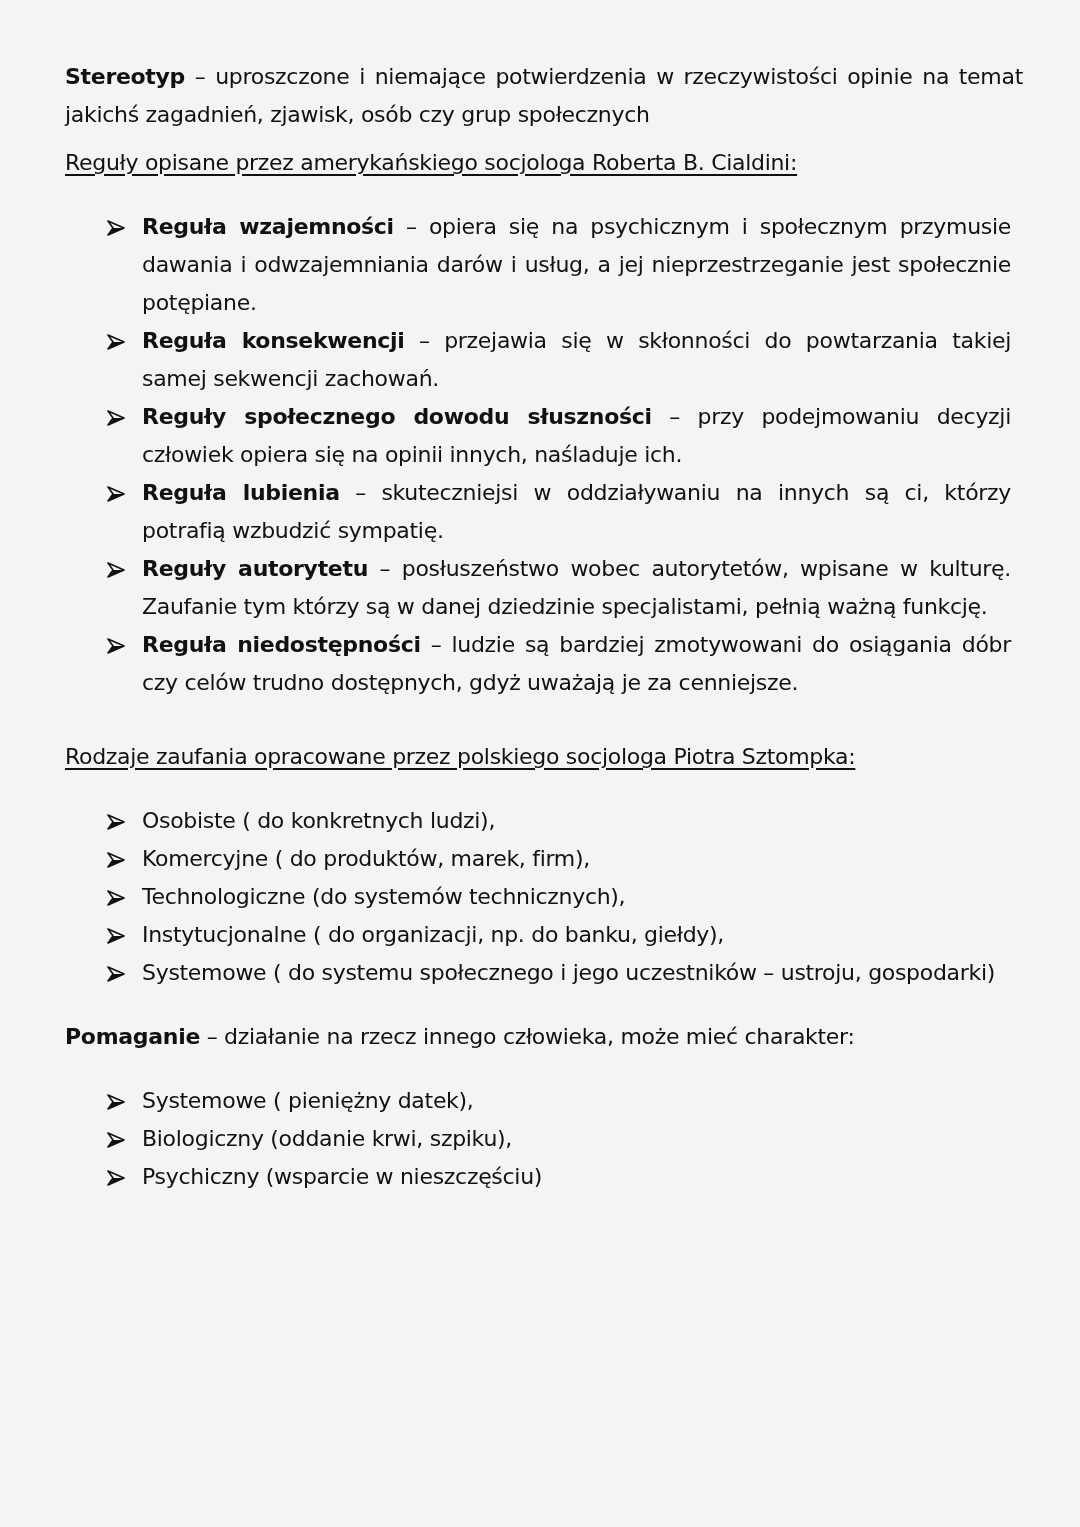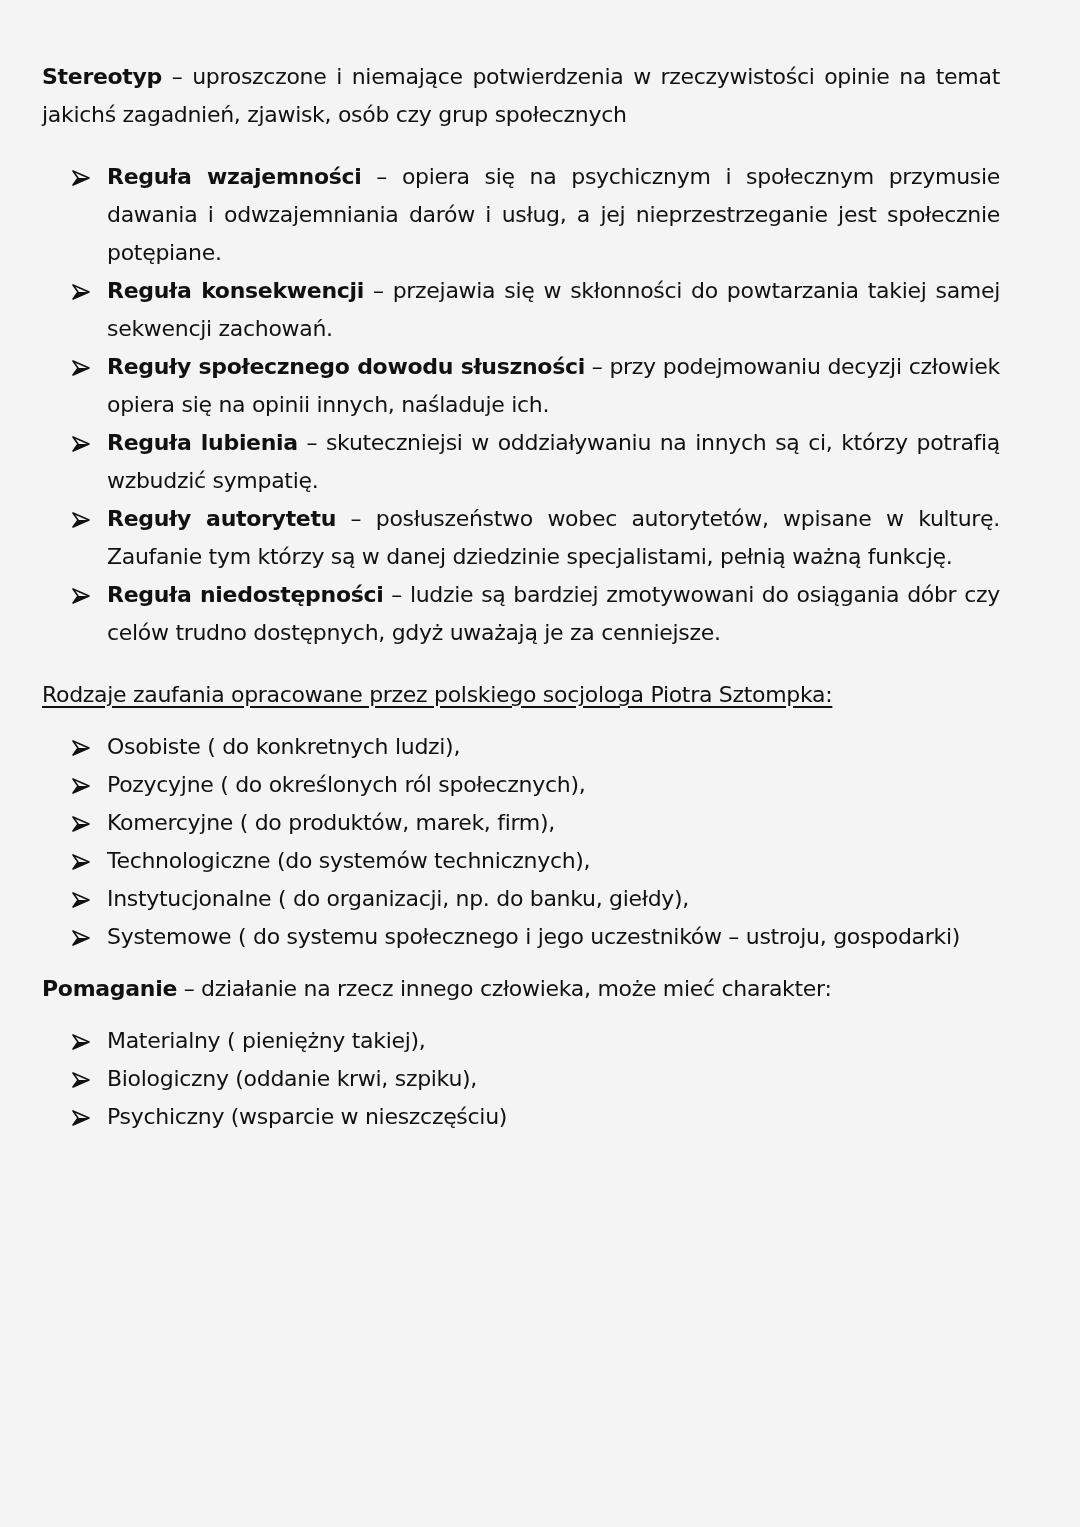--- a/index.html
+++ b/index.html
@@ -10,21 +10,21 @@
     body {
       width: 1080px;
       height: 1527px;
       position: relative;
       overflow: hidden;
       font-family: "DejaVu Sans", sans-serif;
       color: #111111;
     }
     .page {
       position: absolute;
-      left: 42px;
+      left: 65px;
       top: 58px;
       width: 958px;
       font-size: 22px;
       line-height: 38px;
       letter-spacing: -0.3px;
     }
     .para {
       margin: 0;
       text-align: justify;
     }
@@ -33,21 +33,21 @@
     }
     .heading {
       margin: 0;
       text-decoration: underline;
       text-underline-offset: 4px;
     }
     .gap-s { height: 10px; }
     .gap-m { height: 14px; }
     ul.list {
       list-style: none;
-      margin: 0;
+      margin: 12px;
       padding: 0;
     }
     ul.list li.item {
       position: relative;
       padding-left: 65px;
       text-align: justify;
     }
     .bullet {
       position: absolute;
       left: 30px;
@@ -58,20 +58,21 @@
     .bullet svg { display: block; }
   </style>
 </head>
 <body>
 
 <div class="page">
 
   <p class="para"><b>Stereotyp</b><span> – uproszczone i niemające potwierdzenia w rzeczywistości opinie na temat jakichś zagadnień, zjawisk, osób czy grup społecznych</span></p>
 
   <div class="gap-s"></div>
+  <p class="heading">Reguły opisane przez amerykańskiego socjologa Roberta B. Cialdini:</p>
   <div class="gap-m"></div>
 
   <ul class="list">
     <li class="item"><span class="bullet">
           <svg width="18" height="16" viewBox="0 0 18 16">
             <path d="M1 1 L17 8 L1 15 L6 8 Z" fill="none" stroke="#111" stroke-width="1.6" stroke-linejoin="round"></path>
             <path d="M6 8 L17 8 L1 15 Z" fill="#111"></path>
           </svg>
         </span><b>Reguła wzajemności</b><span> – opiera się na psychicznym i społecznym przymusie dawania i odwzajemniania darów i usług, a jej nieprzestrzeganie jest społecznie potępiane.</span></li>
     <li class="item"><span class="bullet">
@@ -117,26 +118,20 @@
           <svg width="18" height="16" viewBox="0 0 18 16">
             <path d="M1 1 L17 8 L1 15 L6 8 Z" fill="none" stroke="#111" stroke-width="1.6" stroke-linejoin="round"></path>
             <path d="M6 8 L17 8 L1 15 Z" fill="#111"></path>
           </svg>
         </span><span>Osobiste ( do konkretnych ludzi),</span></li>
     <li class="item"><span class="bullet">
           <svg width="18" height="16" viewBox="0 0 18 16">
             <path d="M1 1 L17 8 L1 15 L6 8 Z" fill="none" stroke="#111" stroke-width="1.6" stroke-linejoin="round"></path>
             <path d="M6 8 L17 8 L1 15 Z" fill="#111"></path>
           </svg>
-        </span><span>Pozycyjne ( do określonych ról społecznych),</span></li>
-    <li class="item"><span class="bullet">
-          <svg width="18" height="16" viewBox="0 0 18 16">
-            <path d="M1 1 L17 8 L1 15 L6 8 Z" fill="none" stroke="#111" stroke-width="1.6" stroke-linejoin="round"></path>
-            <path d="M6 8 L17 8 L1 15 Z" fill="#111"></path>
-          </svg>
         </span><span>Komercyjne ( do produktów, marek, firm),</span></li>
     <li class="item"><span class="bullet">
           <svg width="18" height="16" viewBox="0 0 18 16">
             <path d="M1 1 L17 8 L1 15 L6 8 Z" fill="none" stroke="#111" stroke-width="1.6" stroke-linejoin="round"></path>
             <path d="M6 8 L17 8 L1 15 Z" fill="#111"></path>
           </svg>
         </span><span>Technologiczne (do systemów technicznych),</span></li>
     <li class="item"><span class="bullet">
           <svg width="18" height="16" viewBox="0 0 18 16">
             <path d="M1 1 L17 8 L1 15 L6 8 Z" fill="none" stroke="#111" stroke-width="1.6" stroke-linejoin="round"></path>
@@ -154,21 +149,21 @@
   <div class="gap-m"></div>
   <p class="para"><b>Pomaganie</b><span> – działanie na rzecz innego człowieka, może mieć charakter:</span></p>
   <div class="gap-m"></div>
 
   <ul class="list">
     <li class="item"><span class="bullet">
           <svg width="18" height="16" viewBox="0 0 18 16">
             <path d="M1 1 L17 8 L1 15 L6 8 Z" fill="none" stroke="#111" stroke-width="1.6" stroke-linejoin="round"></path>
             <path d="M6 8 L17 8 L1 15 Z" fill="#111"></path>
           </svg>
-        </span><span>Materialny ( pieniężny takiej),</span></li>
+        </span><span>Systemowe ( pieniężny datek),</span></li>
     <li class="item"><span class="bullet">
           <svg width="18" height="16" viewBox="0 0 18 16">
             <path d="M1 1 L17 8 L1 15 L6 8 Z" fill="none" stroke="#111" stroke-width="1.6" stroke-linejoin="round"></path>
             <path d="M6 8 L17 8 L1 15 Z" fill="#111"></path>
           </svg>
         </span><span>Biologiczny (oddanie krwi, szpiku),</span></li>
     <li class="item"><span class="bullet">
           <svg width="18" height="16" viewBox="0 0 18 16">
             <path d="M1 1 L17 8 L1 15 L6 8 Z" fill="none" stroke="#111" stroke-width="1.6" stroke-linejoin="round"></path>
             <path d="M6 8 L17 8 L1 15 Z" fill="#111"></path>

